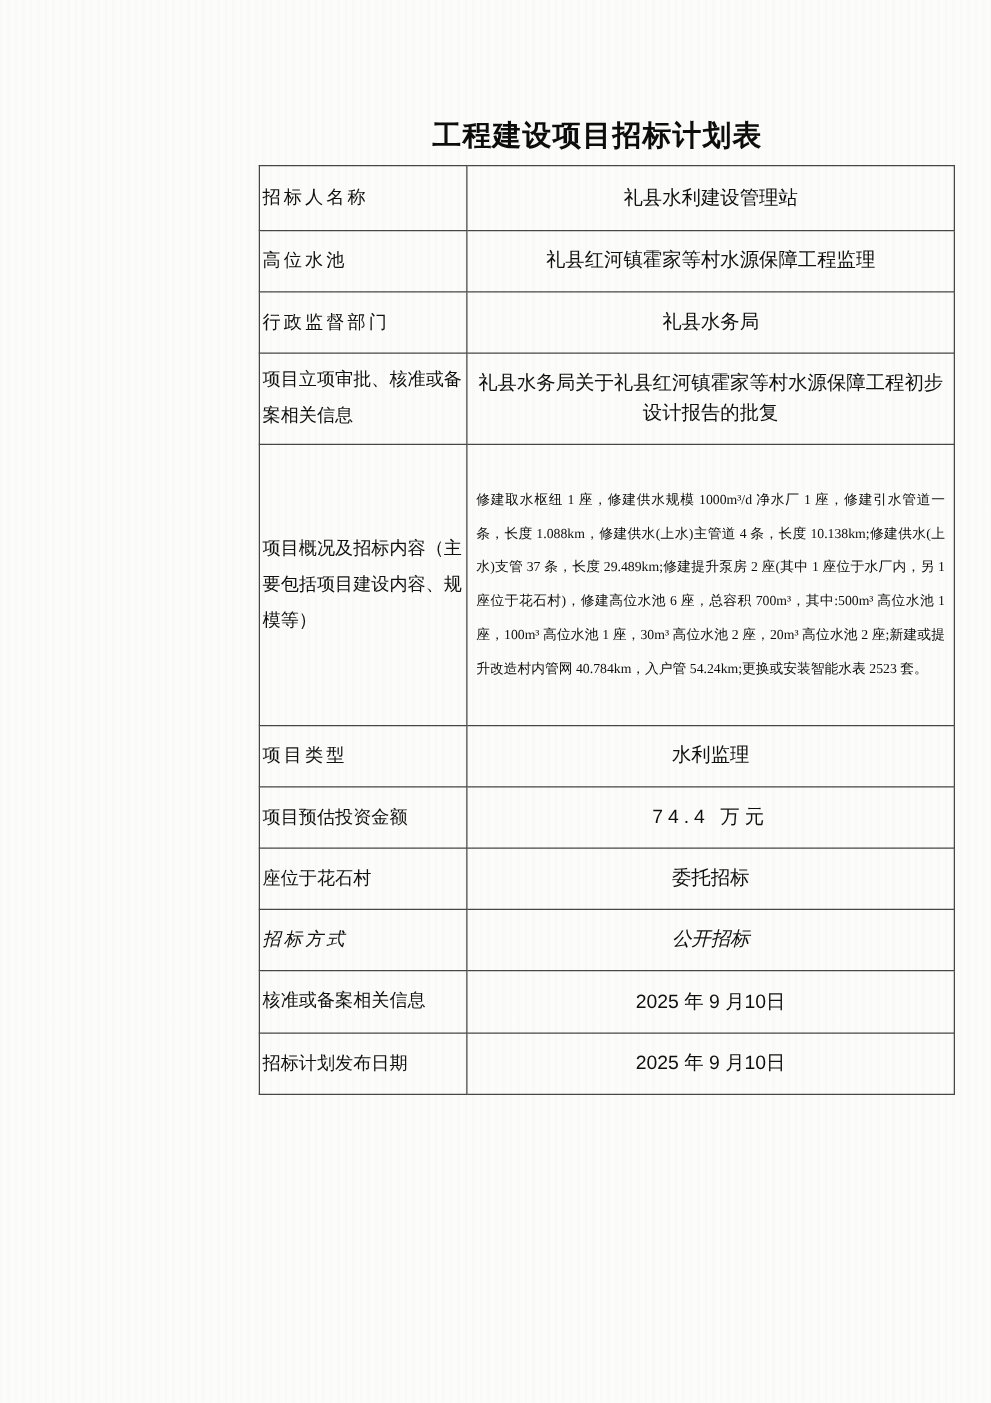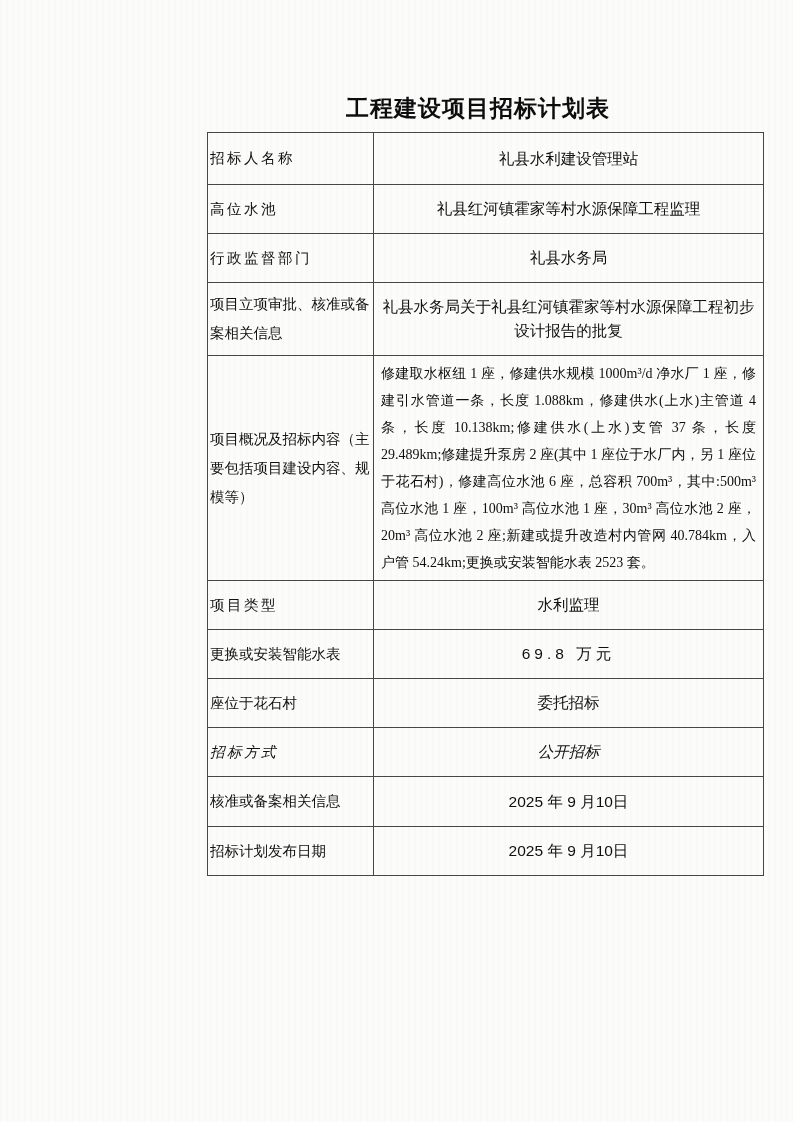--- a/index.html
+++ b/index.html
@@ -55,21 +55,21 @@
     font-size: 15.5px;
     line-height: 24px;
     padding: 12px 6px;
     color: #101010;
   }
   td.val.digits { letter-spacing: 4px; }
   td.val.detail {
     font-family: "Liberation Serif", serif;
     text-align: justify;
     text-align-last: left;
-    font-size: 14px;
+    font-size: 11px;
     line-height: 27px;
     padding: 4px 7px;
     vertical-align: middle;
     color: #0e0e0e;
   }
 </style>
 </head>
 <body>
 
 <div class="page">
@@ -100,22 +100,22 @@
       </tr>
       <tr style="height:225px;">
         <td class="lbl">项目概况及招标内容（主要包括项目建设内容、规模等）</td>
         <td class="val detail">修建取水枢纽 1 座，修建供水规模 1000m³/d 净水厂 1 座，修建引水管道一条，长度 1.088km，修建供水(上水)主管道 4 条，长度 10.138km;修建供水(上水)支管 37 条，长度 29.489km;修建提升泵房 2 座(其中 1 座位于水厂内，另 1 座位于花石村)，修建高位水池 6 座，总容积 700m³，其中:500m³ 高位水池 1 座，100m³ 高位水池 1 座，30m³ 高位水池 2 座，20m³ 高位水池 2 座;新建或提升改造村内管网 40.784km，入户管 54.24km;更换或安装智能水表 2523 套。</td>
       </tr>
       <tr style="height:40px;">
         <td class="lbl spread">项目类型</td>
         <td class="val">水利监理</td>
       </tr>
       <tr style="height:47px;">
-        <td class="lbl">更换或安装智能水表</td>
-        <td class="val digits">69.8 万元</td>
+        <td class="lbl">项目预估投资金额</td>
+        <td class="val digits">74.4 万元</td>
       </tr>
       <tr style="height:38px;">
         <td class="lbl">座位于花石村</td>
         <td class="val">委托招标</td>
       </tr>
       <tr style="height:40px;font-style:italic;">
         <td class="lbl spread">招标方式</td>
         <td class="val">公开招标</td>
       </tr>
       <tr style="height:50px;">

